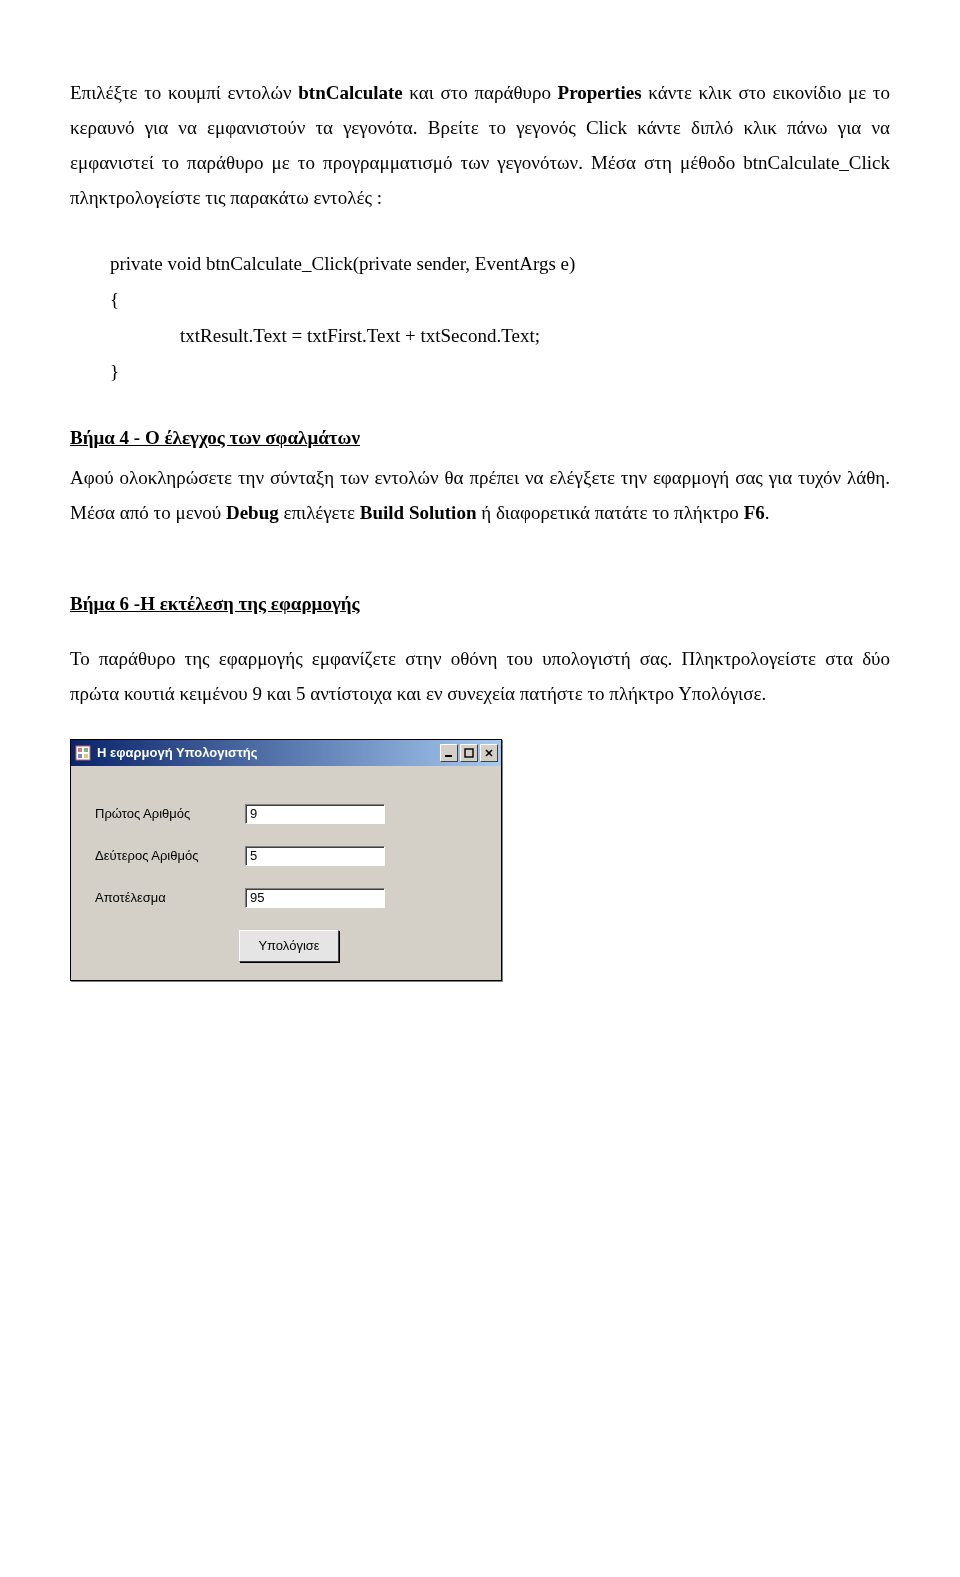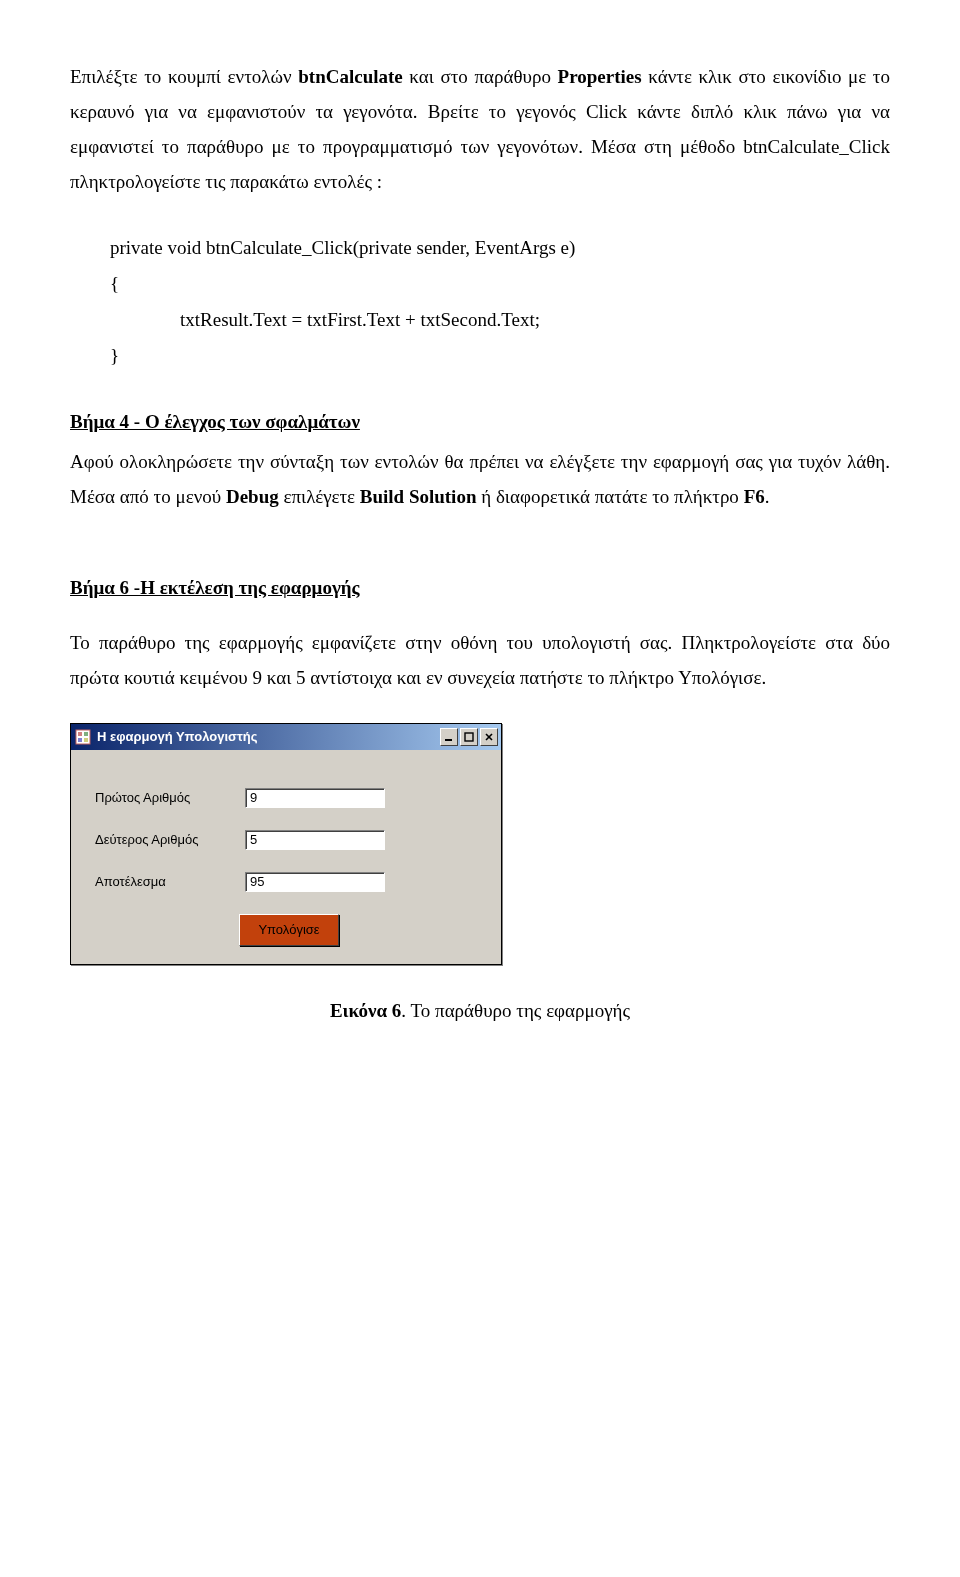--- a/index.html
+++ b/index.html
@@ -5,21 +5,21 @@
   body {
     margin: 0;
     background: #fff;
     font-family: "Times New Roman", Times, serif;
     font-size: 19px;
     line-height: 1.85;
     color: #000;
   }
   .page {
     width: 820px;
-    margin: 0 auto;
+    margin: 16px auto;
     padding: 40px 70px 30px 70px;
     text-align: justify;
   }
   .bold { font-weight: bold; }
   .underline { text-decoration: underline; }
   .code-block {
     margin: 30px 0 30px 40px;
     line-height: 1.9;
   }
   .indent { padding-left: 70px; display:block; }
@@ -94,21 +94,21 @@
     box-sizing: border-box;
     line-height: 18px;
   }
   .btn-row {
     display: flex;
     justify-content: center;
     margin-top: 20px;
   }
   .calc-btn {
     padding: 3px 18px;
-    background: #c2410c;
+    background: #e5e5e5;
     border: 1px solid #fff;
     border-right-color: #404040;
     border-bottom-color: #404040;
     box-shadow: 1px 1px 0 #000;
     font-size: 13px;
     cursor: pointer;
     font-family: Tahoma, Arial, sans-serif;
   }
   .caption {
     text-align: center;
@@ -190,17 +190,14 @@
           <div class="form-label">Αποτέλεσμα</div>
           <div class="form-input">95</div>
         </div>
         <div class="btn-row">
           <div class="calc-btn">Υπολόγισε</div>
         </div>
       </div>
     </div>
   </div>
 
-  <p class="caption">
-    <span class="bold">Εικόνα 6</span><span>. Το παράθυρο της εφαρμογής</span>
-  </p>
 
 </div>
 
 </body></html>

